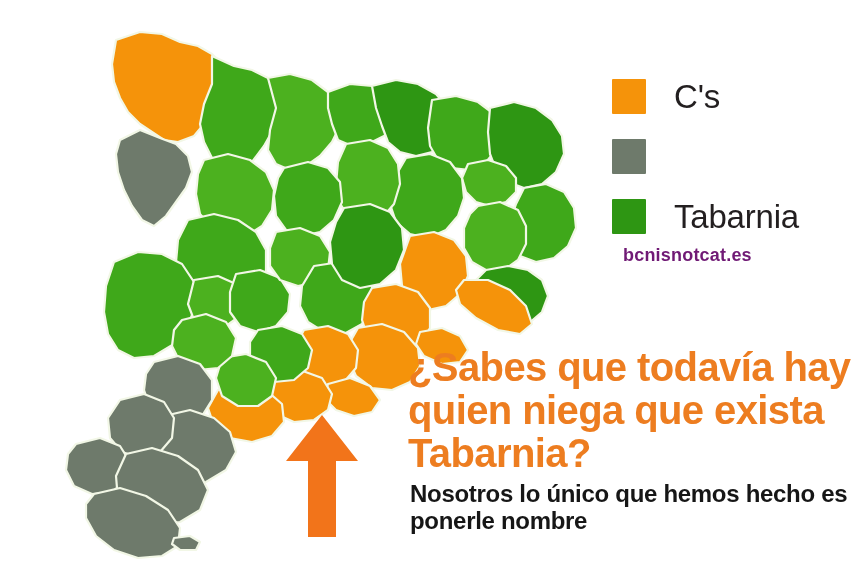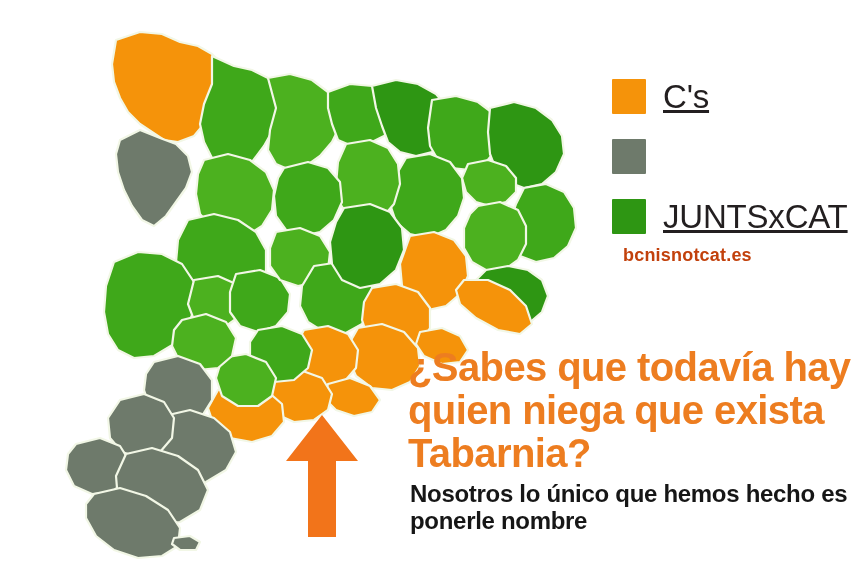--- a/index.html
+++ b/index.html
@@ -47,35 +47,34 @@
     align-items: center;
     height: 60px;
   }
   .legend-swatch {
     width: 34px;
     height: 35px;
     flex: 0 0 auto;
     border-radius: 1px;
   }
   .legend-label {
-    margin-left: 17px;
+    margin-left: 28px;
     font-size: 33px;
     line-height: 1;
     color: #231f20;
     letter-spacing: -0.2px;
     white-space: nowrap;
-    text-decoration: underline;
   }
   #watermark {
     position: absolute;
     left: 623px;
     top: 245px;
     font-size: 18px;
     font-weight: bold;
-    color: #c2410c;
+    color: #701a75;
     letter-spacing: 0.2px;
   }
 
   
   #arrow {
     position: absolute;
     left: 284px;
     top: 413px;
     width: 76px;
     height: 126px;
@@ -248,21 +247,21 @@
       <span class="legend-swatch" style="background:#F5930A;"></span>
       <span class="legend-label">C's</span>
     </div>
 
     <div class="legend-row">
       <span class="legend-swatch" style="background:#6E7A6B;"></span>
     </div>
 
     <div class="legend-row">
       <span class="legend-swatch" style="background:#2E9613;"></span>
-      <span class="legend-label">JUNTSxCAT</span>
+      <span class="legend-label">Tabarnia</span>
     </div>
 
   </div>
 
   <div id="watermark">bcnisnotcat.es</div>
 
   <div id="arrow">
     <svg viewBox="0 0 76 126" width="76" height="126" xmlns="http://www.w3.org/2000/svg">
       <polygon fill="#F2741A" points="38,2 74,48 52,48 52,124 24,124 24,48 2,48"></polygon>
     </svg>

